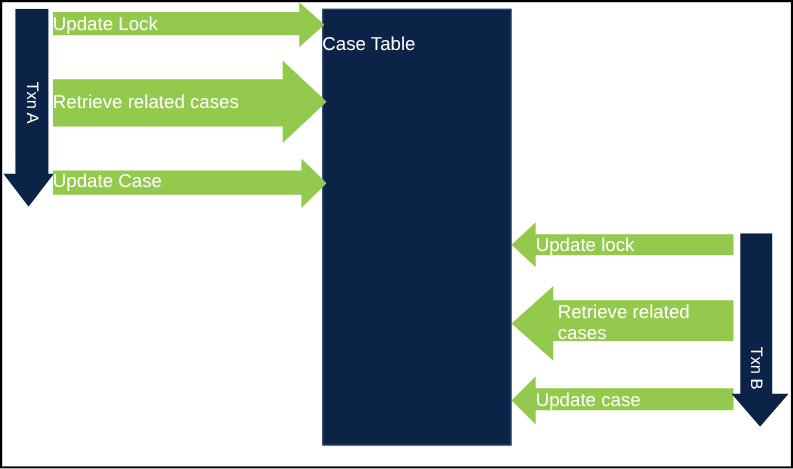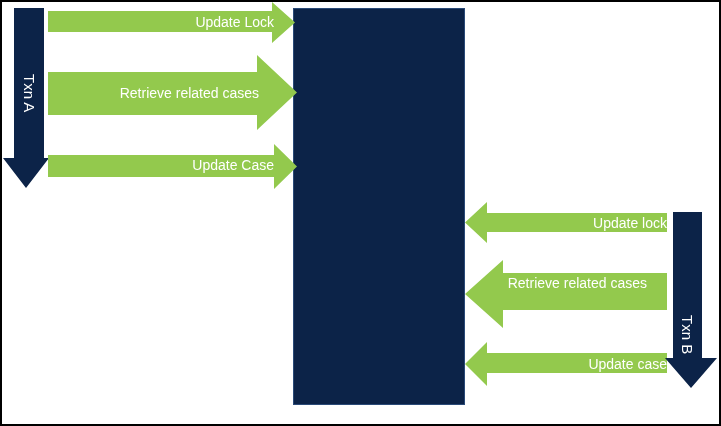--- a/index.html
+++ b/index.html
@@ -9,22 +9,22 @@
     box-sizing:border-box;
     border:2px solid #000000;
     background:#ffffff;
     overflow:hidden;
   }
   .abs{position:absolute;}
   svg{display:block;}
   .label{
     position:absolute;
     color:#ffffff;
-    font-size:14px;
-    text-align:right;
+    font-size:17px;
+    text-align:left;
     line-height:22px;
     white-space:nowrap;
   }
   .label.wrap{white-space:normal;line-height:19px;}
   .vlabel{
     position:absolute;
     color:#ffffff;
     font-size:15px;
     writing-mode:vertical-rl;
     text-orientation:mixed;
@@ -41,20 +41,21 @@
 <body>
 
 <div class="canvas">
 
   <svg class="abs" style="left:1px;top:6px;" width="46" height="180" viewBox="0 0 46 180">
     <polygon points="11,0 41,0 41,150 46,150 23,180 0,150 11,150" fill="#0C2348"></polygon>
   </svg>
   <div class="vlabel" style="left:12px;top:58px;width:30px;height:66px;">Txn A</div>
 
   <div class="case-table" style="left: 291px; top: 6px; width: 172px; height: 397px; background-color: rgb(12, 35, 72);"></div>
+  <div class="label" style="left:291px;top:27px;width:172px;">Case Table</div>
 
   <svg class="abs" style="left:46px;top:0;" width="247" height="41" viewBox="0 0 247 41">
     <polygon points="0,9 224,9 224,0 247,20.5 224,41 224,30 0,30" fill="#93C94D"></polygon>
   </svg>
   <div class="label" style="left:46px;top:9px;width:226px;">Update Lock</div>
 
   <svg class="abs" style="left:46px;top:53px;" width="249" height="75" viewBox="0 0 249 75">
     <polygon points="0,17 209,17 209,0 249,37.5 209,75 209,60 0,60" fill="#93C94D"></polygon>
   </svg>
   <div class="label" style="left:46px;top:80px;width:211px;">Retrieve related cases</div>

